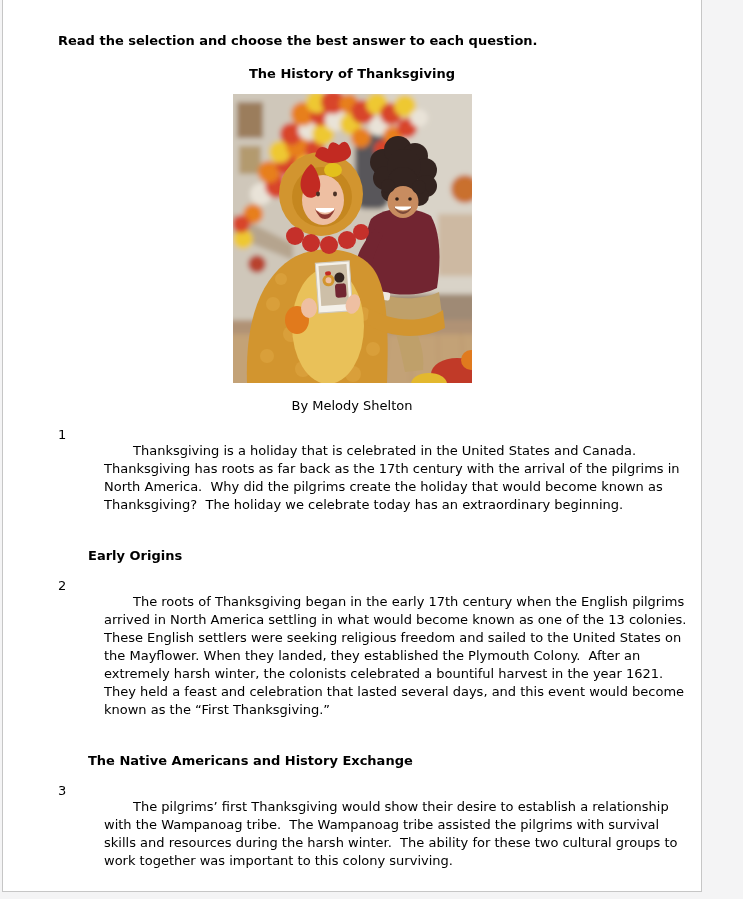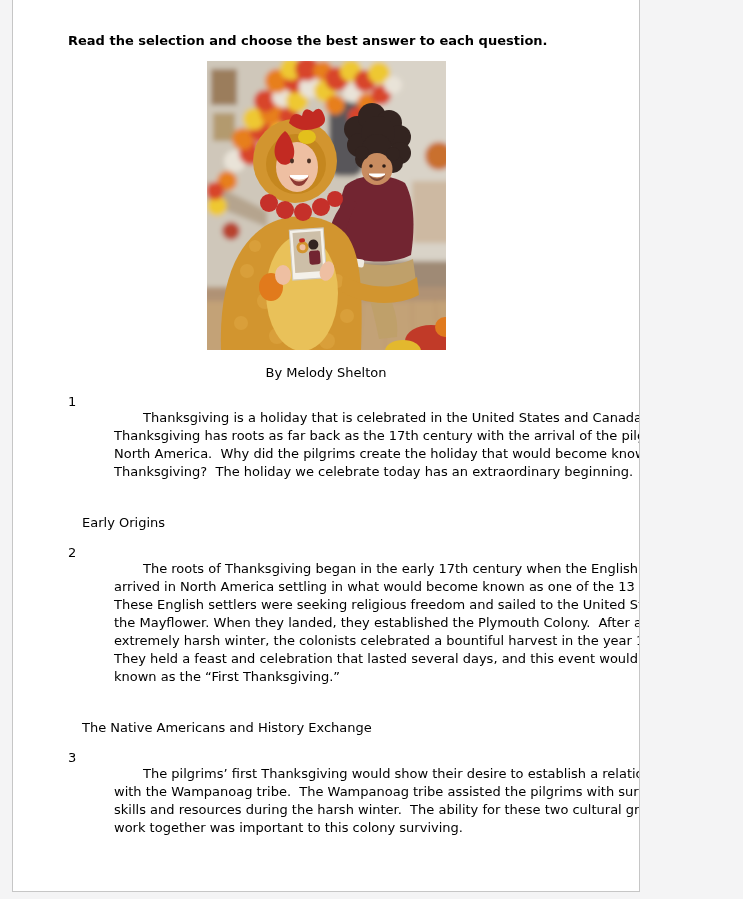--- a/index.html
+++ b/index.html
@@ -5,22 +5,22 @@
   html,body{margin:0;padding:0;}
   body{
     width:743px;height:899px;
     background:#f4f4f5;
     font-family:"DejaVu Sans","Liberation Sans",sans-serif;
     color:#000;
     position:relative;
     overflow:hidden;
   }
   .document{
-    position:absolute;left:12px;top:0;
-    width:628px;height:892px;
+    position:absolute;left:2px;top:0;
+    width:700px;height:892px;
     box-sizing:border-box;
     background:#ffffff;
     border:1px solid #c6c6c6;
     border-top:none;
     overflow:hidden;
   }
   .instruction{
     margin:32px 40px 0 55px;
     font-size:13px;line-height:17px;font-weight:700;
   }
@@ -45,31 +45,32 @@
     font-size:13px;line-height:18px;
   }
   .para{display:flex;margin-top:12px;}
   .pnum{flex:0 0 30px;width:30px;}
   .ptext{
     margin:16px;width:618px;
     text-indent:29px;
     white-space:pre-wrap;
   }
   .sub{
-    margin:17px 0 0 14px;
-    font-size:13px;line-height:18px;font-weight:400;
+    margin:17px 0 0 30px;
+    font-size:13px;line-height:18px;font-weight:700;
   }
 </style>
 </head>
 <body>
 
 <div class="document">
 
   <div class="instruction">Read the selection and choose the best answer to each question.</div>
 
+  <div class="title">The History of Thanksgiving</div>
 
   <div class="photo-wrap">
     <svg width="239" height="289" viewBox="0 0 239 289">
       <defs>
         <filter id="bgBlur" x="-15%" y="-15%" width="130%" height="130%">
           <feGaussianBlur stdDeviation="2.4"></feGaussianBlur>
         </filter>
         <clipPath id="frame">
             <rect width="239" height="289"></rect>
           </clipPath>

